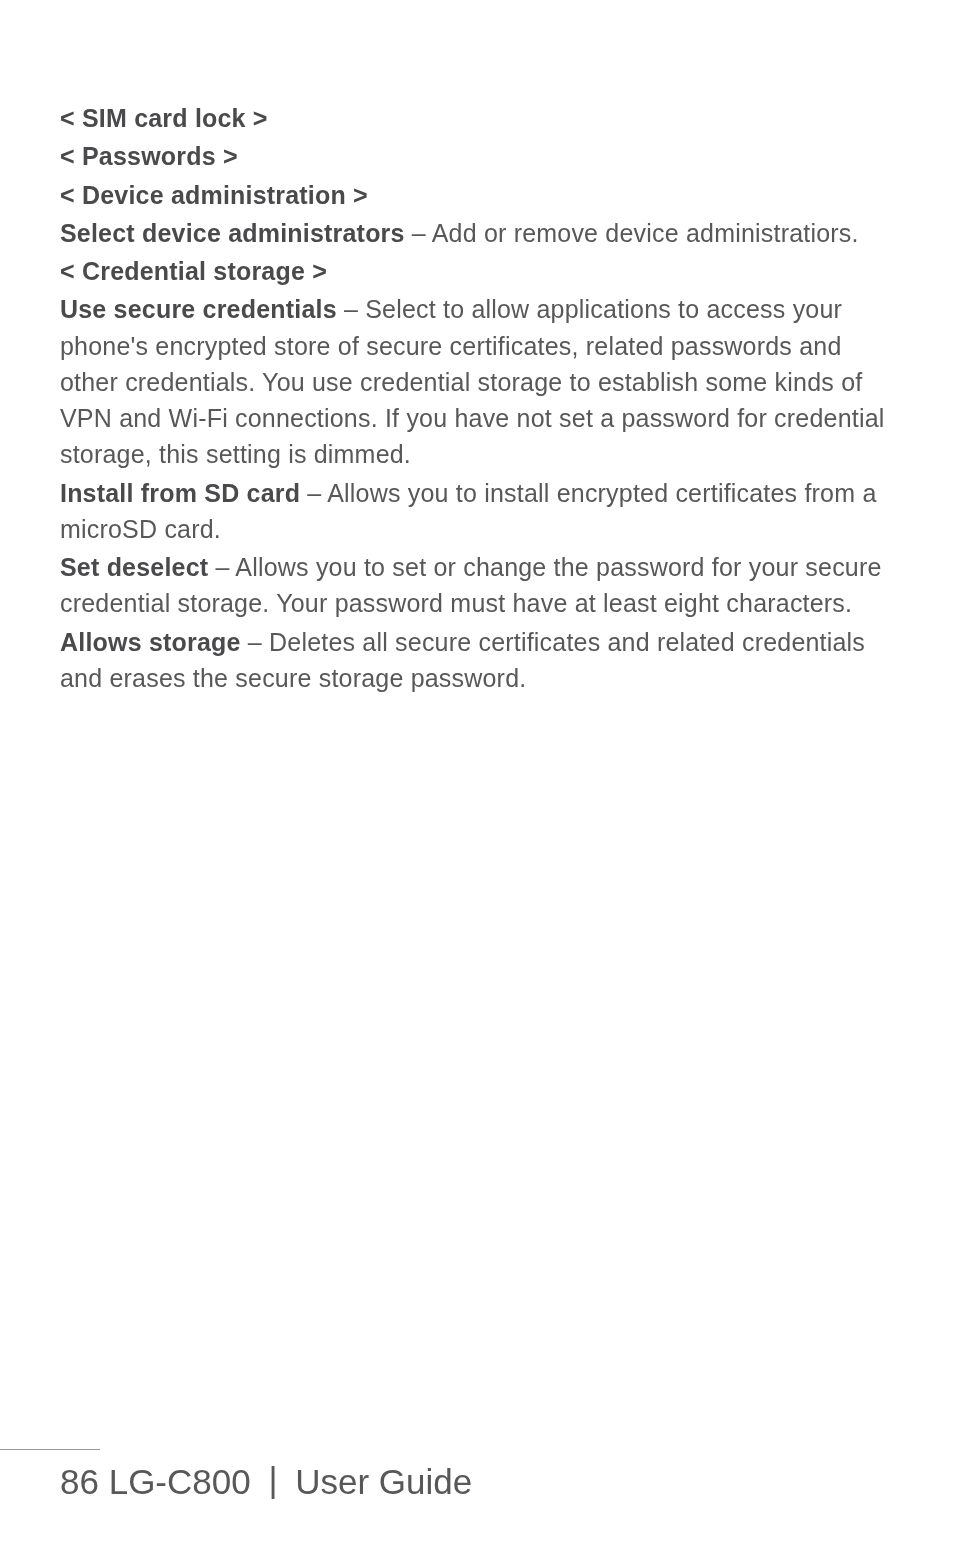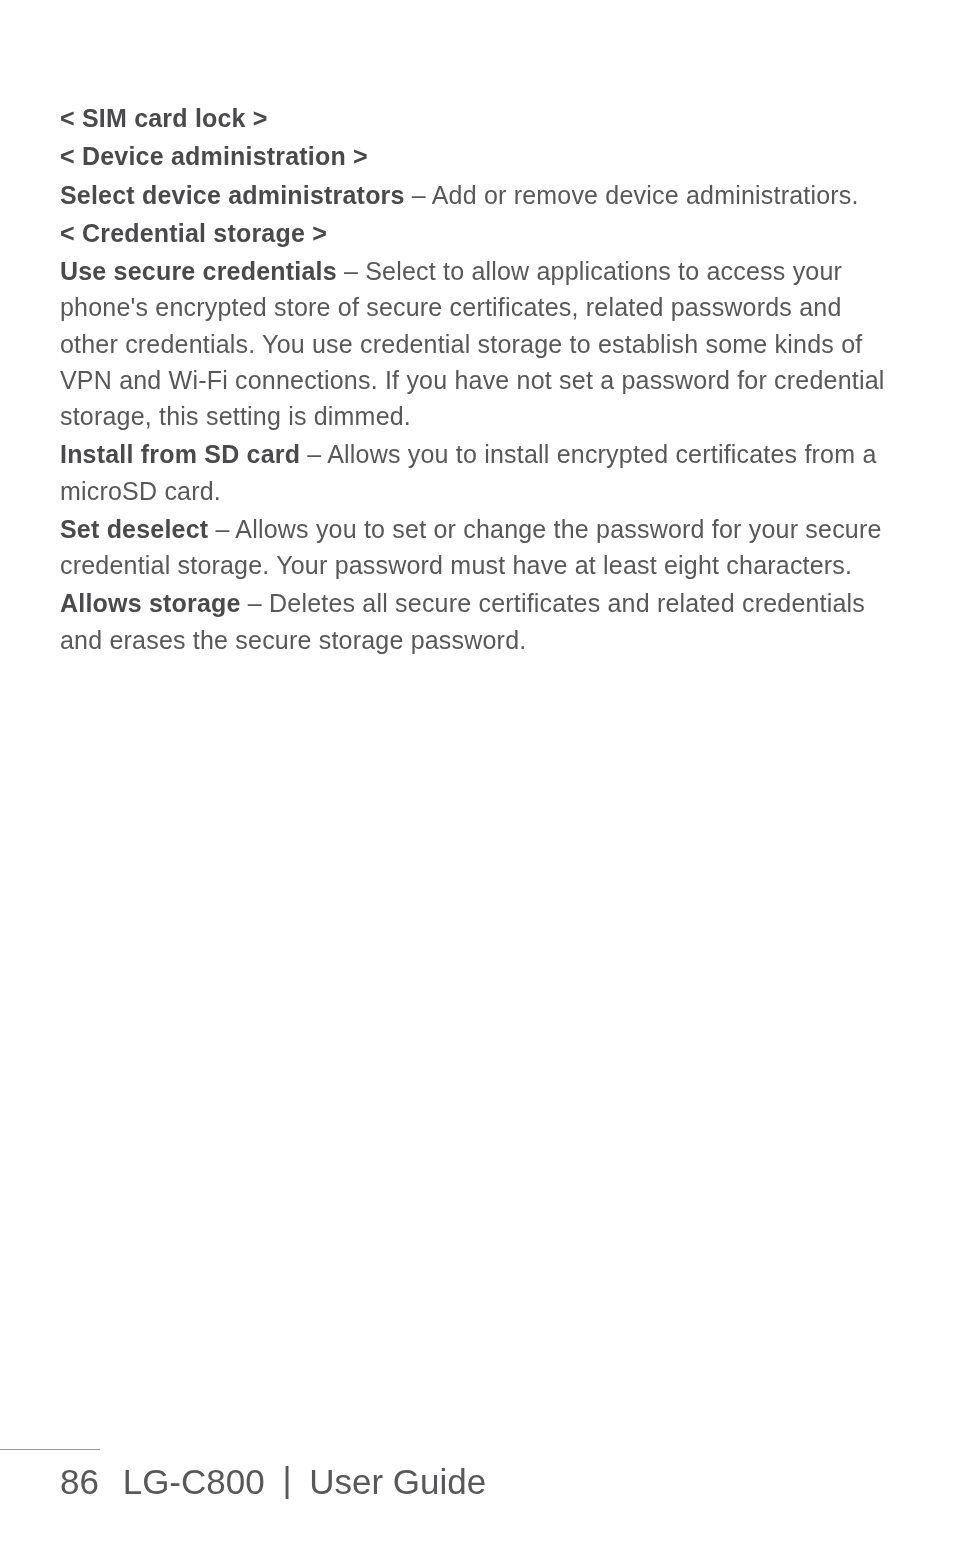--- a/index.html
+++ b/index.html
@@ -42,21 +42,20 @@
       margin-bottom: 12px;
     }
     .footer-text {
       padding-left: 60px;
       font-size: 35px;
       color: #58585a;
       font-weight: 300;
     }
     .page-num {
       display: inline-block;
-      margin-right: 14px;
     }
     .model {
       display: inline;
     }
     .sep {
       margin: 0 8px;
       position: relative;
       top: -2px;
     }
     .guide {
@@ -66,20 +65,23 @@
 </head>
 <body>
 
 <div class="page">
   <div class="content">
 
     <div class="para">
       <span class="bold">&lt; SIM card lock &gt;</span>
     </div>
 
+    <div class="para">
+      <span class="bold">&lt; Passwords &gt;</span>
+    </div>
 
     <div class="para">
       <span class="bold">&lt; Device administration &gt;</span>
     </div>
     <div class="para">
       <span class="bold">Select device administrators</span><span> – Add or remove device administratiors.</span>
     </div>
 
     <div class="para">
       <span class="bold">&lt; Credential storage &gt;</span>

